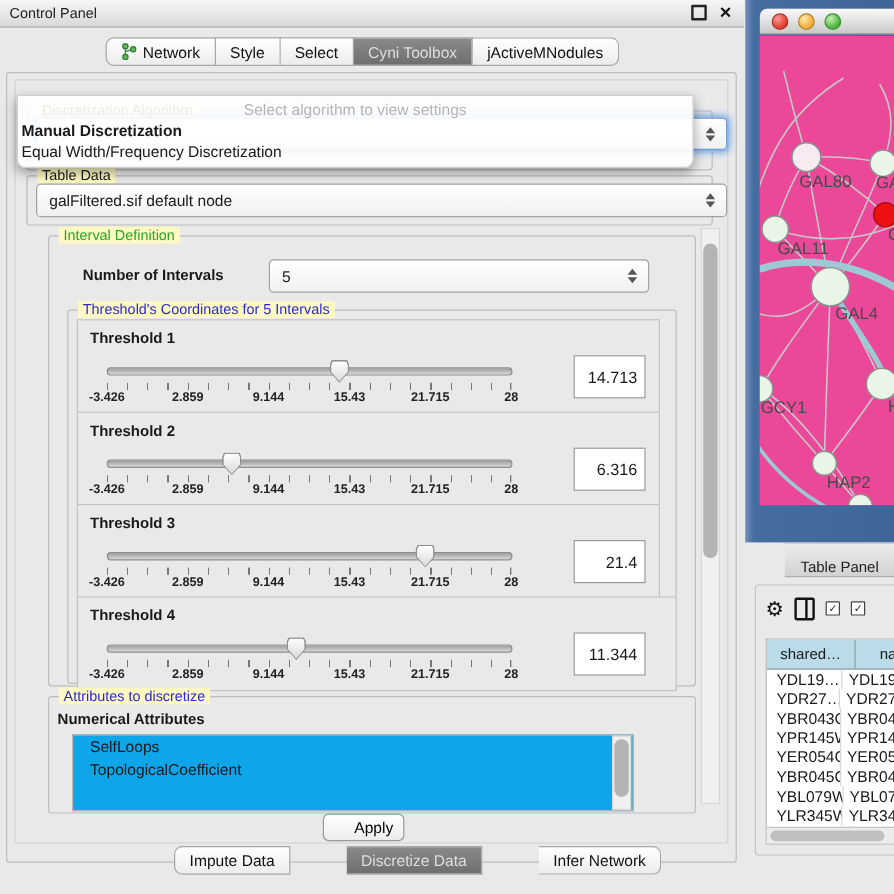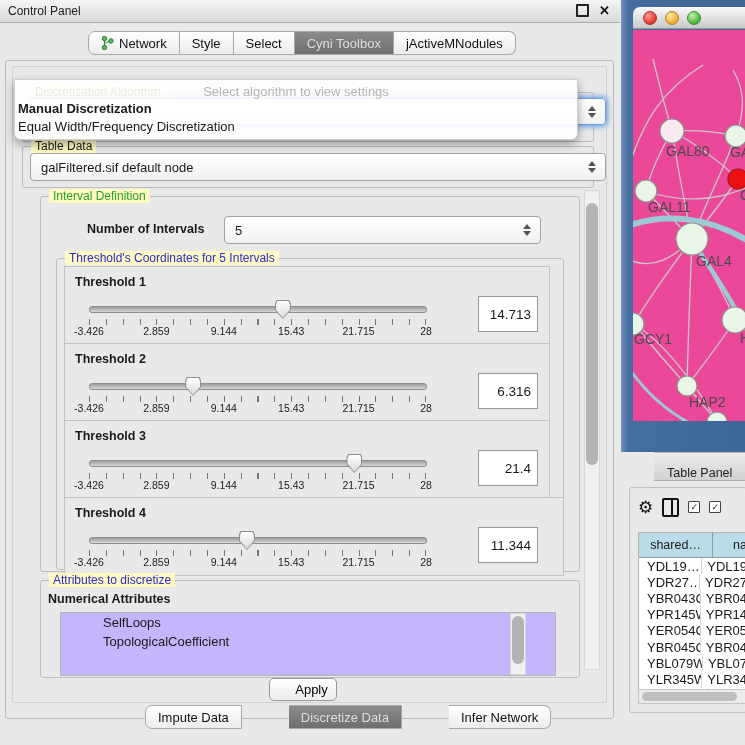--- a/index.html
+++ b/index.html
@@ -51,27 +51,27 @@
          background:linear-gradient(#9d9d9d,#d8d8d8);border:1px solid #8d8d8d;}
   .thumb{position:absolute;top:33px;width:16px;height:19px;margin-left:-8px;
          clip-path:polygon(10% 0,90% 0,100% 20%,100% 52%,50% 100%,0 52%,0 20%);
          background:#8e8e8e;z-index:2;}
   .thumb::after{content:"";position:absolute;inset:1px;clip-path:inherit;
                 background:linear-gradient(#ffffff,#d9d9d9);}
   .ticks{position:absolute;left:24px;top:52px;width:337px;height:6px;
          background:repeating-linear-gradient(to right,#777 0 1px,transparent 1px calc(100%/20)),
                     linear-gradient(#777,#777) right/1px 100% no-repeat;}
   .tick-labels{position:absolute;left:24px;top:58px;width:337px;height:13px;}
-  .tick-labels span{position:absolute;transform:translateX(-50%);font-size:10.5px;font-weight:normal;color:#222;}
+  .tick-labels span{position:absolute;transform:translateX(-50%);font-size:10.5px;font-weight:bold;color:#222;}
   .valbox{position:absolute;left:413px;top:29px;width:60px;height:36px;background:#fff;
           border:1px solid #989898;display:flex;align-items:center;justify-content:flex-end;
           padding-right:6px;font-size:13.5px;box-sizing:border-box;}
   
-  .attr-list{position:absolute;left:60px;top:612px;width:466px;height:62px;background:#c4b5fd;
-             border:1px solid #b5b5b5;overflow:hidden;font-size:13px;padding-left:28px;}
+  .attr-list{position:absolute;left:60px;top:612px;width:466px;height:62px;background:#0ea5e9;
+             border:1px solid #b5b5b5;overflow:hidden;font-size:13px;}
   .attr-list .row{padding:1px 0 1px 14px;line-height:17px;}
   .vscroll{position:absolute;background:#f0f0f0;border:1px solid #d7d7d7;}
   .vthumb{position:absolute;left:1px;right:1px;background:#b3b3b3;border-radius:6px;}
   
   .btn{position:absolute;background:linear-gradient(#ffffff,#ececec);border:1px solid #999;
        border-radius:5px;font-size:13px;display:flex;align-items:center;justify-content:center;padding-left:23px;}
   
   .blue-bg{left:621px;top:0;width:124px;height:452px;
            background:linear-gradient(to right,#7392bd 0,#466da0 7px,#3f6699 100%);}
   .mac-titlebar{left:633px;top:7px;width:112px;height:22px;border-radius:7px 0 0 0;
@@ -173,21 +173,21 @@
     </span>
 </div>
 
 <div class="abs vscroll" style="left:584px;top:190px;width:14px;height:478px;">
   <div class="vthumb" style="top:12px;height:262px;"></div>
 </div>
 
 <div class="abs fs" style="left:40px;top:196px;width:538px;height:374px;">
   <span class="fs-label green">Interval Definition</span>
 </div>
-<div class="abs" style="left:87px;top:222px;font-size:12.5px;font-weight:bold;">Number of Intervals</div>
+<div class="abs" style="left:69px;top:222px;font-size:12.5px;font-weight:bold;">Number of Intervals</div>
 <div class="abs combo" style="left:224px;top:216px;width:295px;height:26px;">
   <span>5</span>
   <span class="spin">
       <span class="up"></span>
       <span class="dn"></span>
     </span>
 </div>
 
 <div class="abs fs" style="left:56px;top:258px;width:506px;height:310px;">
   <span class="fs-label blue">Threshold's Coordinates for 5 Intervals</span>

